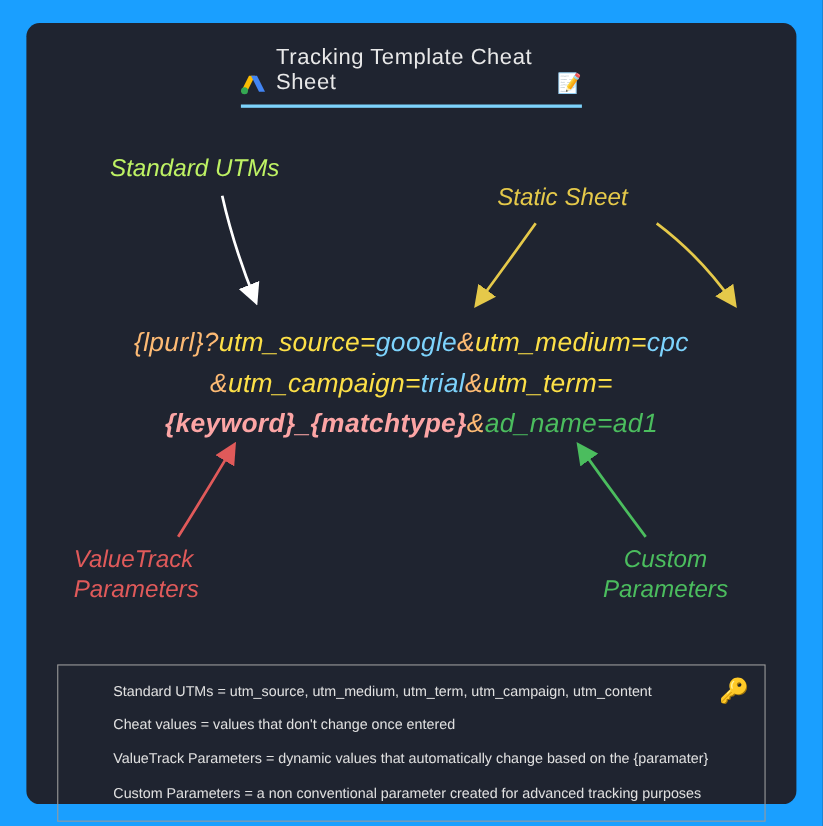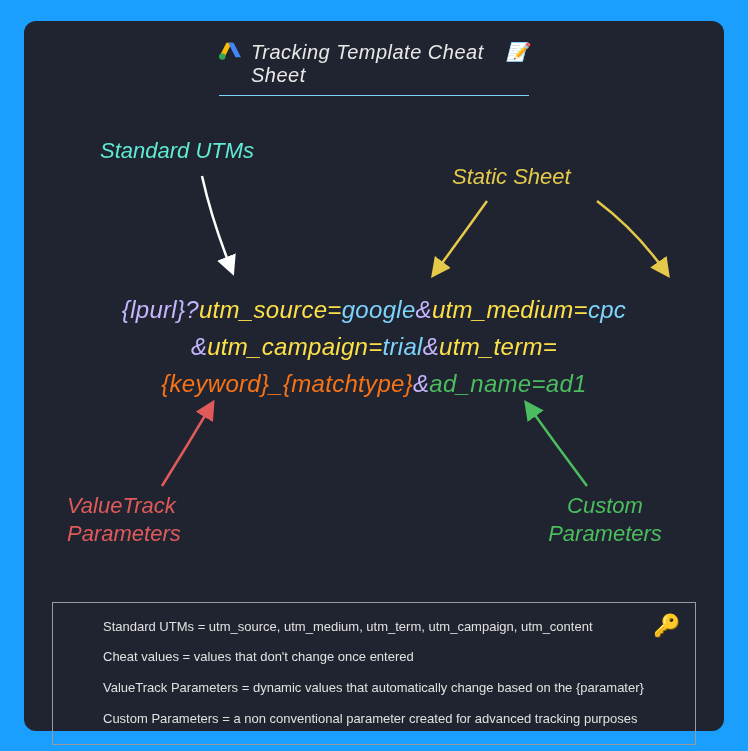--- a/index.html
+++ b/index.html
@@ -16,28 +16,27 @@
   background: #1f2430;
   width: 700px;
   height: 710px;
   border-radius: 12px;
   position: relative;
   padding: 20px 28px;
   color: #e8e8e8;
 }
 .header {
   display: flex;
-  align-items: flex-start;
+  align-items: flex-end;
   justify-content: center;
   gap: 10px;
   padding-bottom: 8px;
   width: 310px;
   margin: 0 auto;
-  border-bottom: 1px solid #7dd3fc;
-  font-style: italic;
+  border-bottom: 3px solid #7dd3fc;
 }
 .gads-icon {
   width: 22px;
   height: 20px;
   position: relative;
 }
 .title {
   font-size: 20px;
   font-weight: 400;
   letter-spacing: 0.5px;
@@ -48,40 +47,40 @@
 .canvas {
   position: relative;
   height: 500px;
 }
 .label {
   position: absolute;
   font-size: 22px;
   font-style: italic;
   font-weight: 400;
 }
-.label-std { color: #5eead4; top: 42px; left: 48px; }
+.label-std { color: #bef264; top: 42px; left: 48px; }
 .label-static { color: #e5c94a; top: 68px; left: 400px; }
 .label-vt { color: #e05a5a; top: 396px; left: 15px; line-height: 1.3; }
 .label-custom { color: #4bbd5e; top: 396px; left: 478px; line-height: 1.3; text-align: center; width: 150px;}
 .url-block {
   position: absolute;
   top: 195px;
   left: 0;
   right: 0;
   text-align: center;
   font-size: 24px;
   font-style: italic;
   line-height: 1.55;
   letter-spacing: 0.3px;
   padding: 0 18px;
 }
-.c-blue { color: #c4b5fd; }
+.c-blue { color: #fdba74; }
 .c-white { color: #fde047; }
 .c-yellow { color: #7dd3fc; }
-.c-red { color: #f97316; }
+.c-red { color: #fca5a5; font-weight: bold; }
 .c-green { color: #4bbd5e; }
 .arrow {
   position: absolute;
   pointer-events: none;
 }
 .legend {
   border: 1px solid #9a9a9a;
   padding: 16px 18px;
   font-size: 13px;
   color: #e0e0e0;

